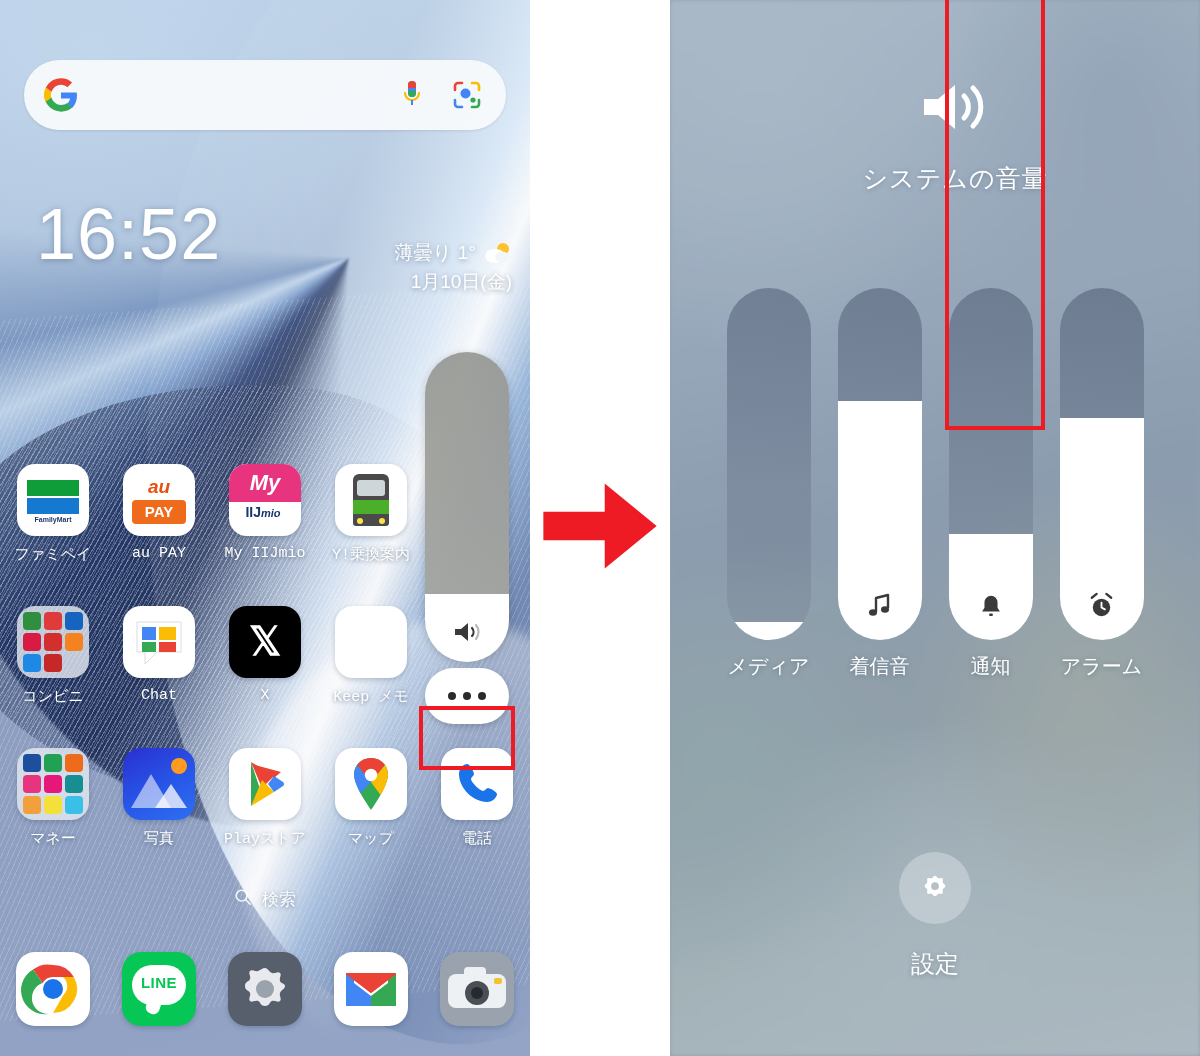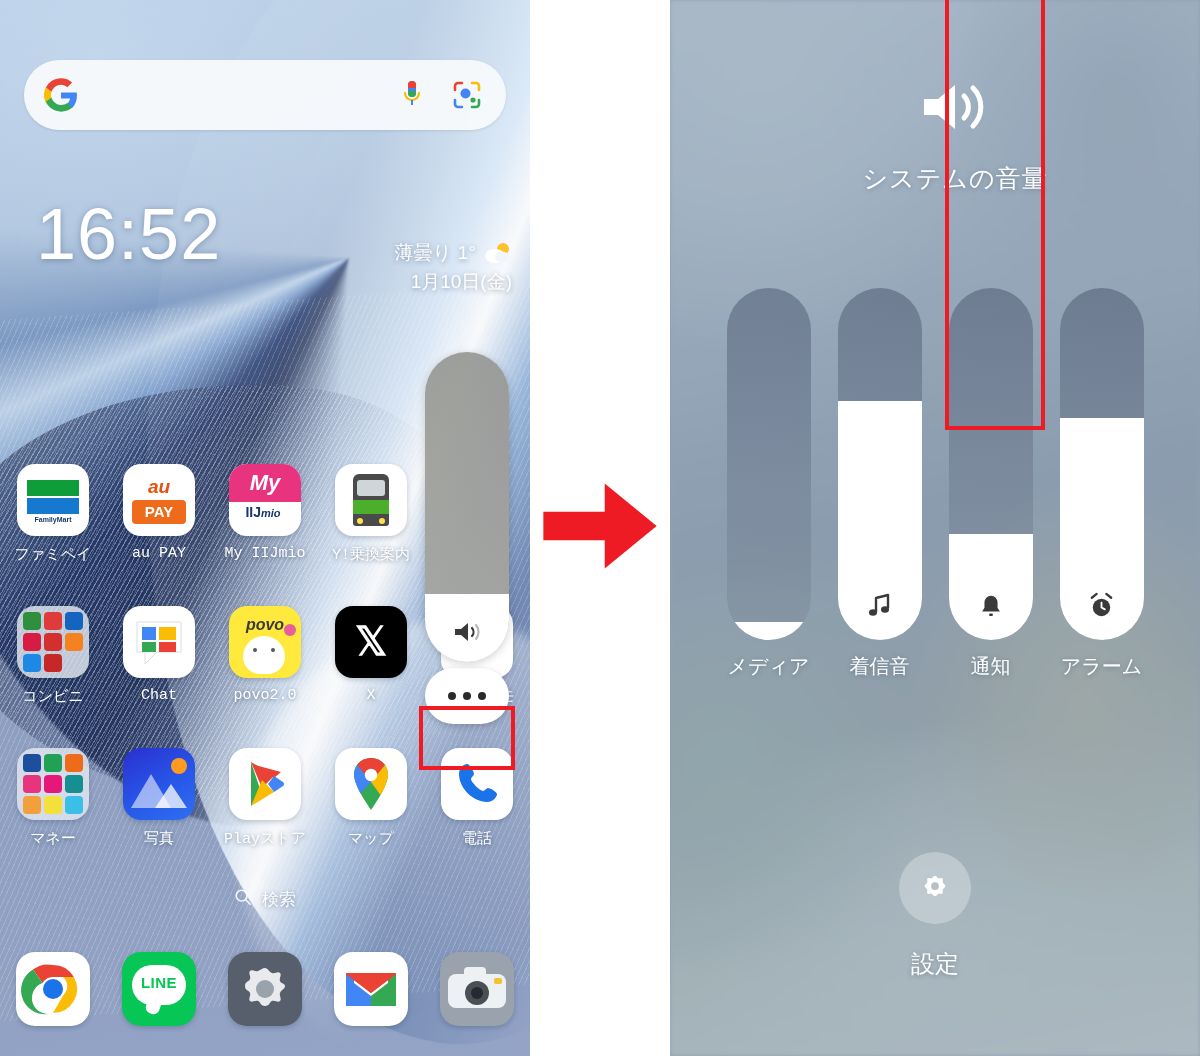--- a/index.html
+++ b/index.html
@@ -341,30 +341,20 @@
               <path d="M14 16h44v30H34l-12 12V46H14z" fill="#fff" stroke="#dadce0" stroke-width="1"></path>
               <rect x="19" y="21" width="14" height="13" fill="#4285F4"></rect>
               <rect x="36" y="21" width="17" height="13" fill="#FBBC05"></rect>
               <rect x="19" y="36" width="14" height="10" fill="#34A853"></rect>
               <rect x="36" y="36" width="17" height="10" fill="#EA4335"></rect>
             </svg>
           </div>
           <div class="lbl">Chat</div>
         </div>
         <div class="cell">
-          <div class="ico" style="background:#ffe93d;">
-            <div class="sq" style="left:0;top:10px;width:72px;text-align:center;font-size:16px;font-weight:bold;color:#3b3b3b;font-style:italic;">povo</div>
-            <div class="sq" style="left:14px;top:30px;width:42px;height:38px;background:#fff;border-radius:22px 22px 18px 18px;"></div>
-            <div class="sq" style="left:24px;top:42px;width:4px;height:4px;background:#555;border-radius:50%;"></div>
-            <div class="sq" style="left:42px;top:42px;width:4px;height:4px;background:#555;border-radius:50%;"></div>
-            <div class="sq" style="left:55px;top:18px;width:12px;height:12px;background:#e85d9e;border-radius:50%;"></div>
-          </div>
-          <div class="lbl">povo2.0</div>
-        </div>
-        <div class="cell">
           <div class="ico" style="background:#000;">
             <div class="sq" style="left:0;top:0;width:72px;height:72px;color:#fff;font-size:40px;font-weight:bold;text-align:center;line-height:72px;font-family:'Liberation Serif',serif;">𝕏</div>
           </div>
           <div class="lbl">X</div>
         </div>
         <div class="cell">
           <div class="ico" style="background:#fff;"></div>
           <div class="lbl">Keep メモ</div>
         </div>
       </div>

